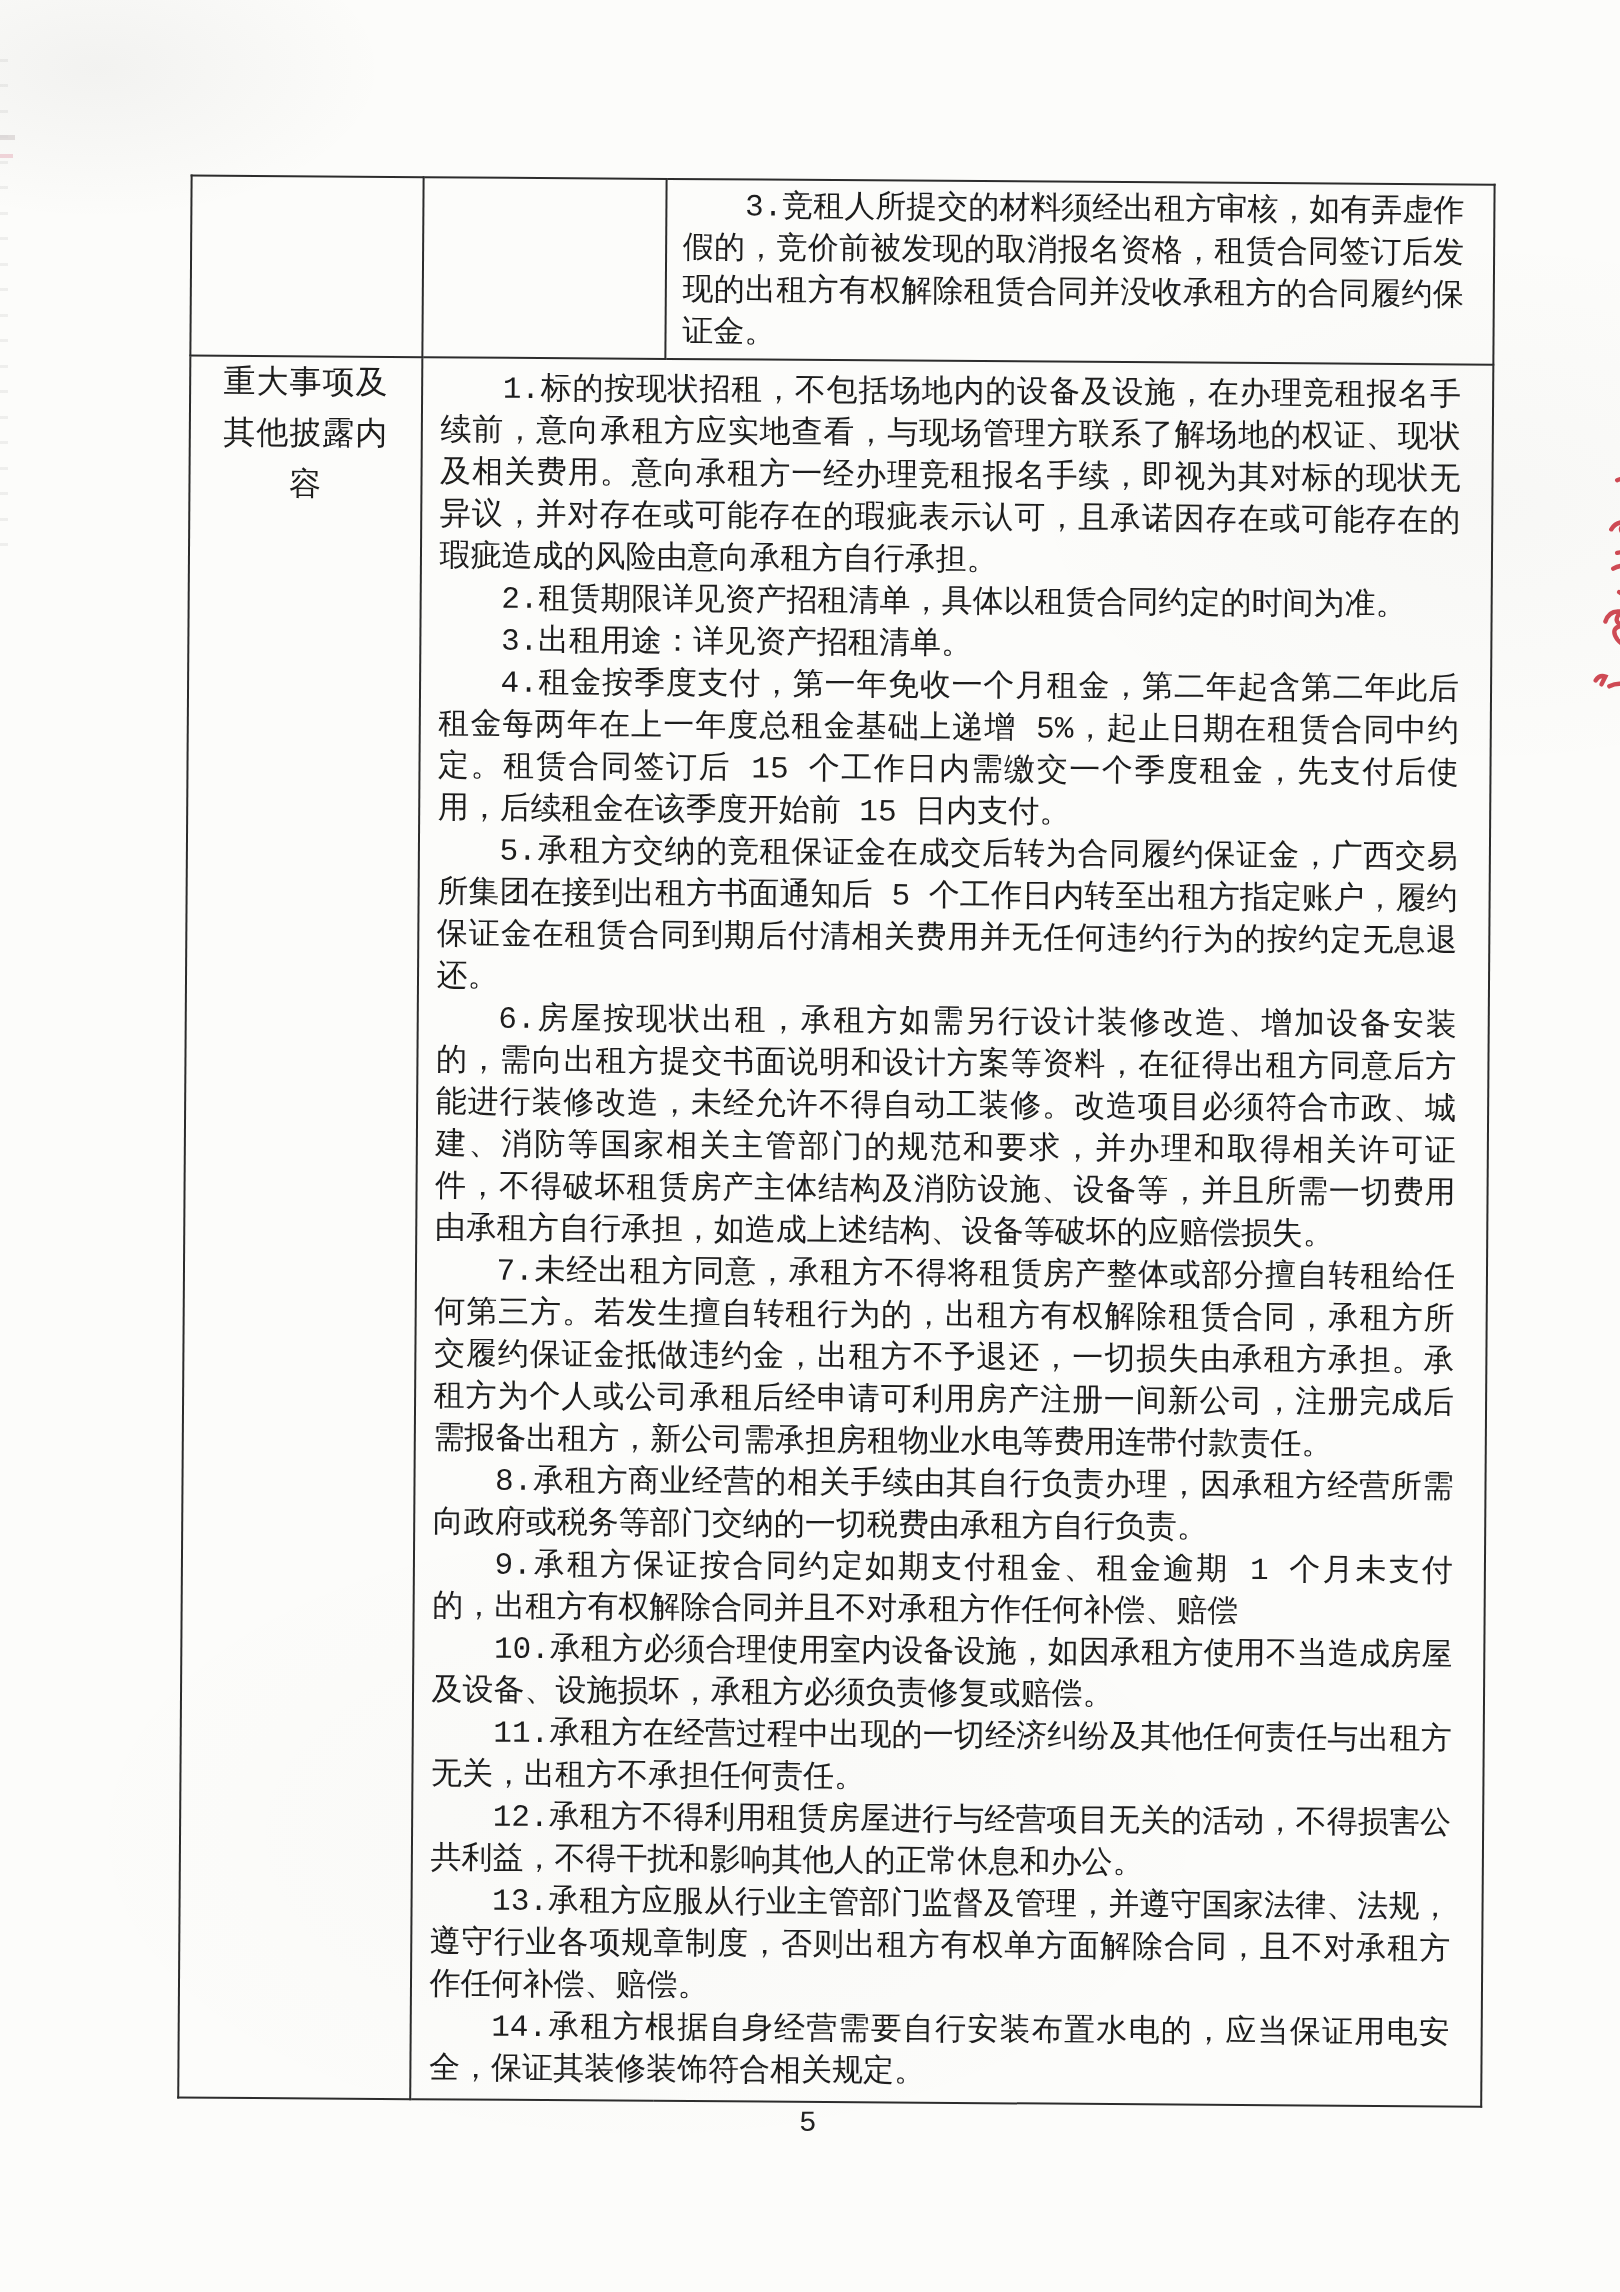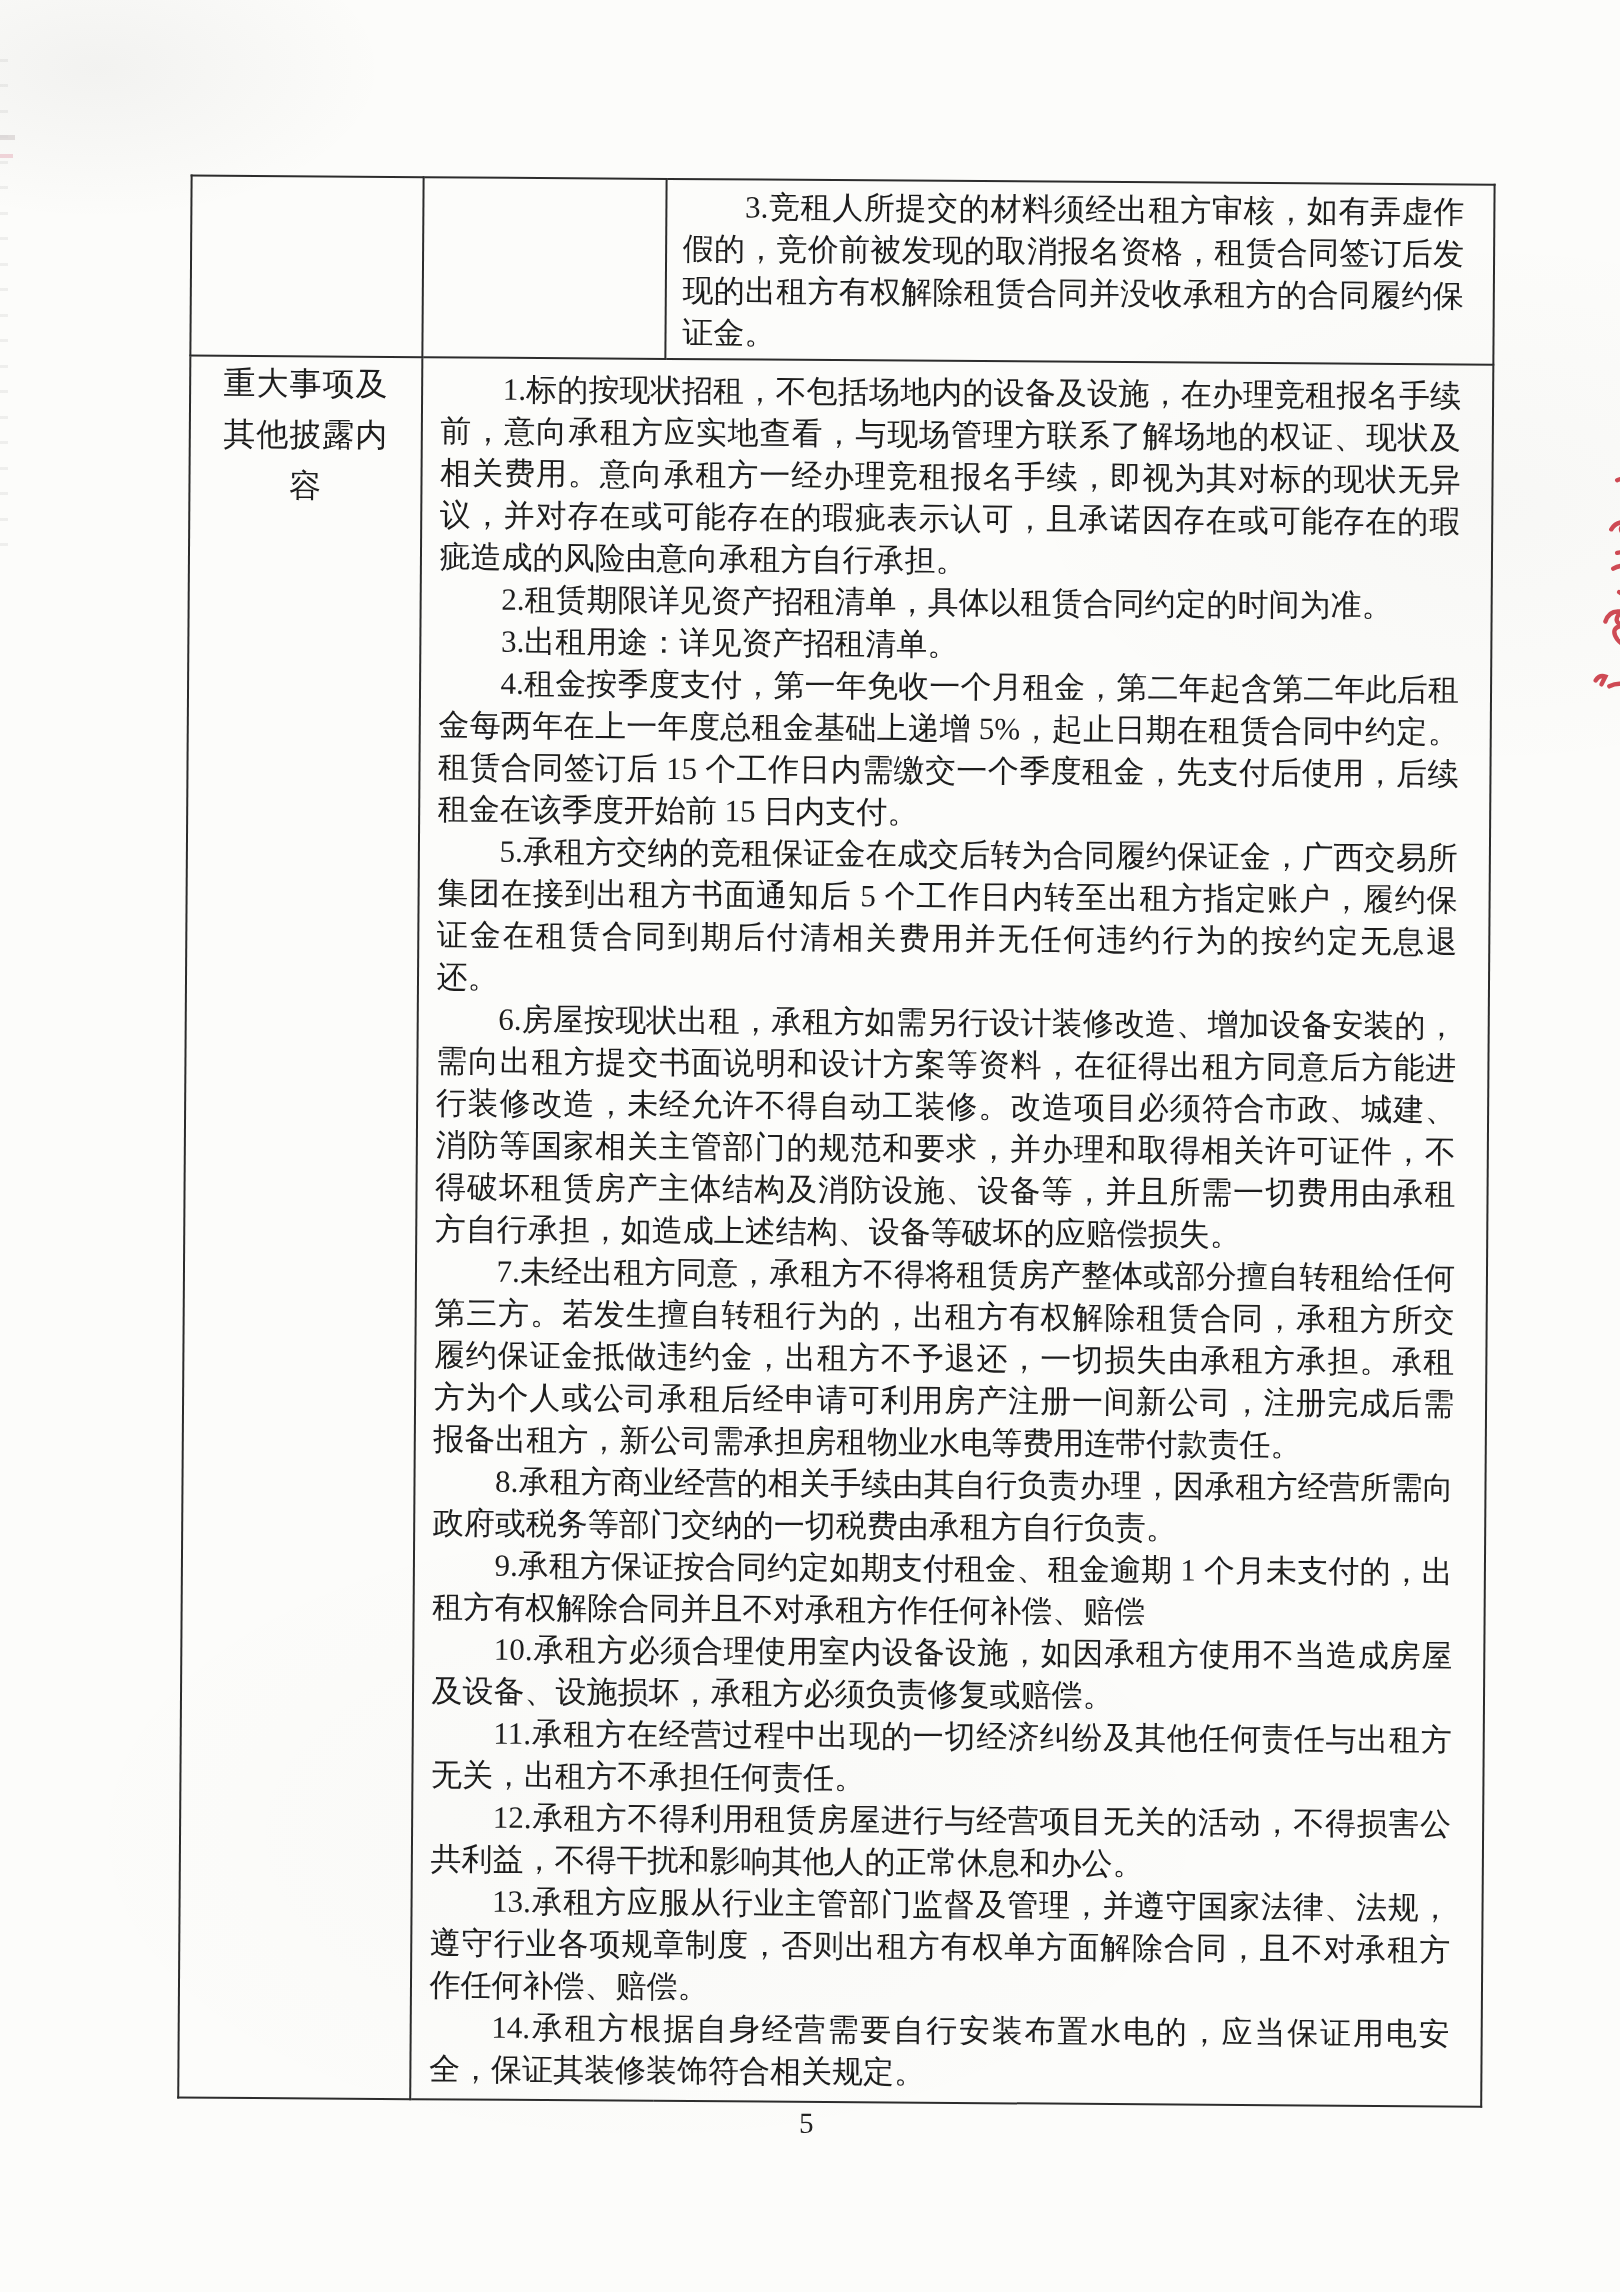--- a/index.html
+++ b/index.html
@@ -6,21 +6,21 @@
   .page{
     position:relative;
     width:1620px;height:2293px;
     margin:0 auto;
     overflow:hidden;
     background:
       radial-gradient(ellipse 412px 216px at 6% 3%, rgba(60,60,60,0.05), transparent 70%),
       radial-gradient(ellipse 686px 392px at 92% 22%, rgba(60,60,60,0.025), transparent 70%),
       radial-gradient(ellipse 882px 490px at 40% 80%, rgba(60,60,60,0.015), transparent 70%),
       #fcfcfa;
-    font-family:Liberation Serif, serif;
+    font-family:Liberation Mono, monospace;
     color:#1d1d1d;
   }
   .rotator{position:absolute;inset:0;transform:rotate(0.4deg);transform-origin:823px 1127px;}
   table.doc{
     position:absolute;left:184px;top:179px;
     width:1304px;
     border-collapse:collapse;table-layout:fixed;
   }
   table.doc td{
     border:2.5px solid #2c2c2c;

